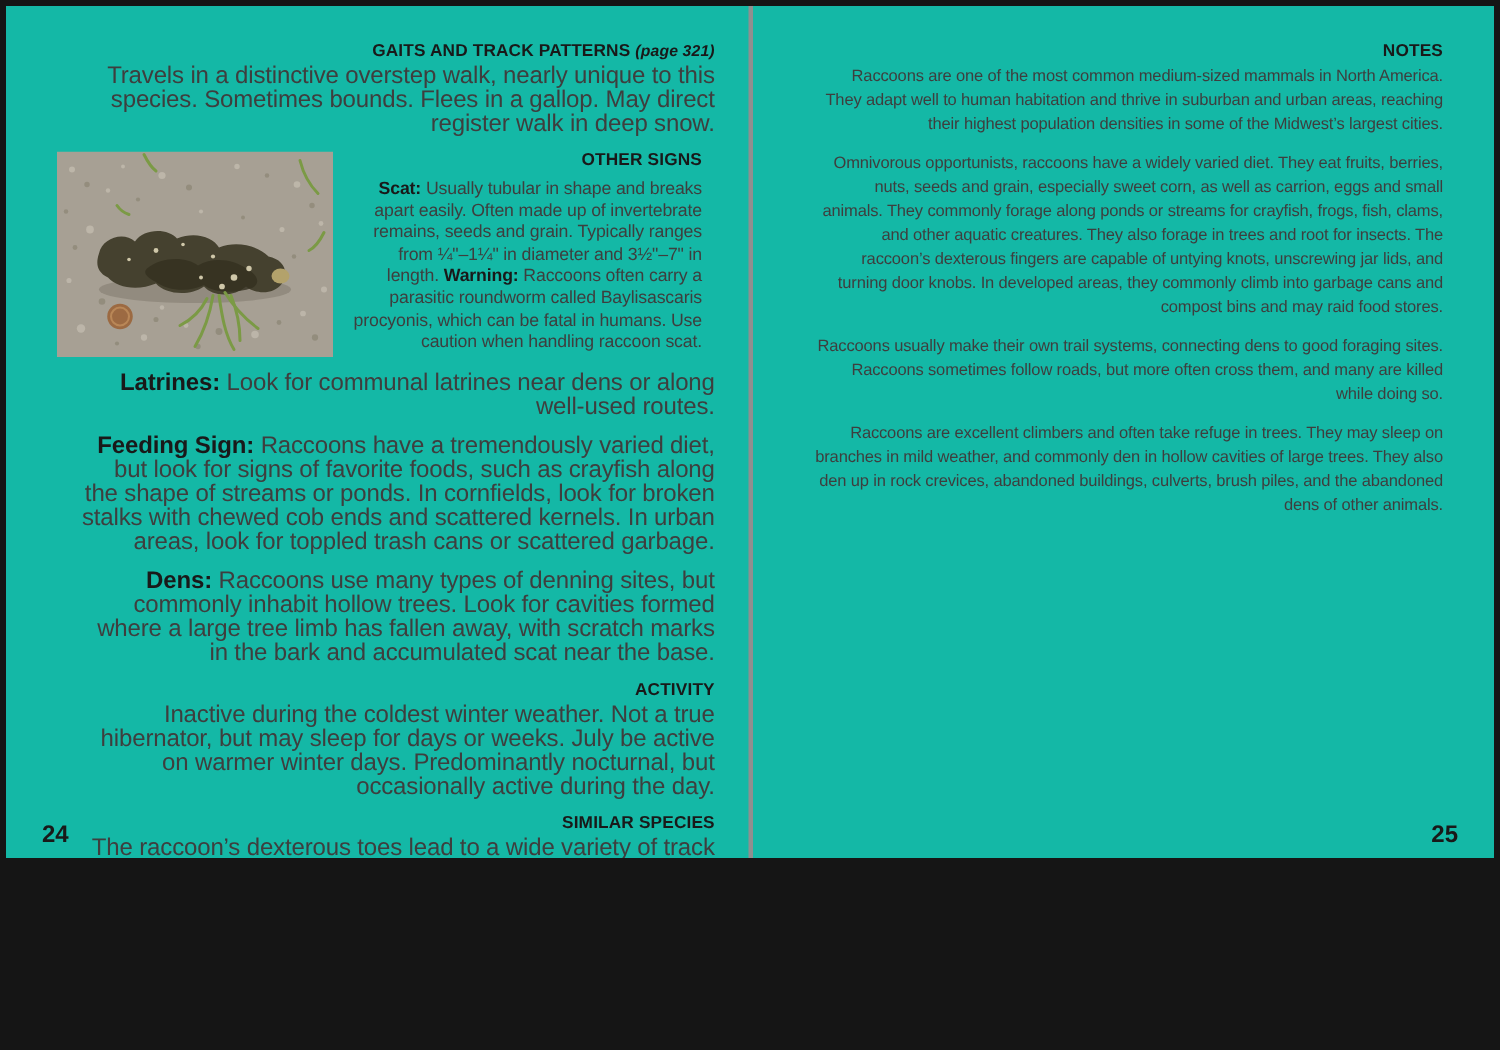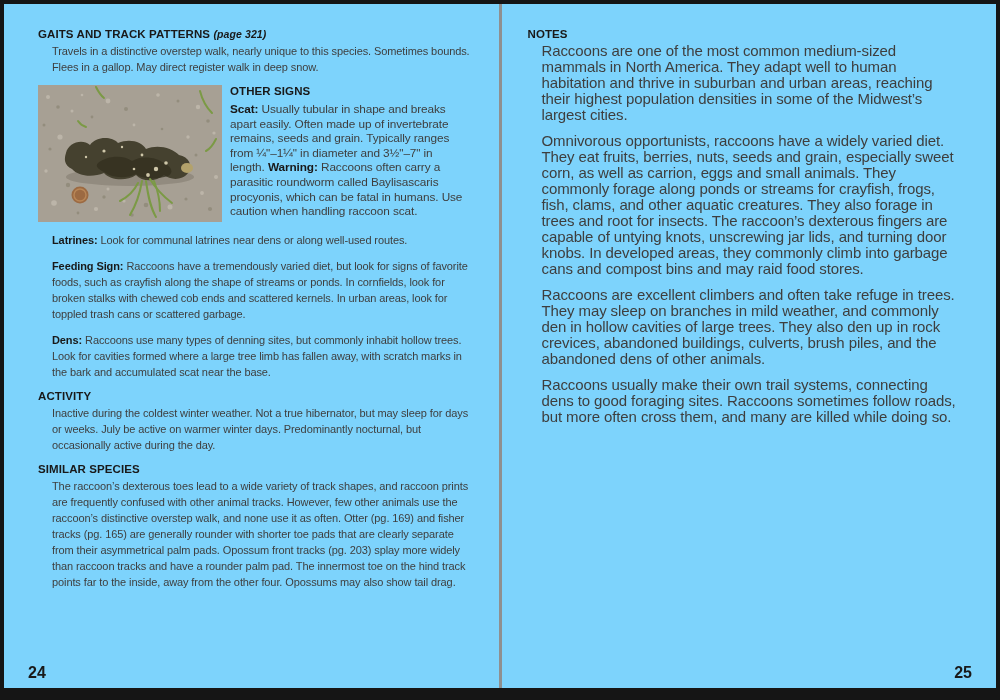--- a/index.html
+++ b/index.html
@@ -4,57 +4,58 @@
 <style>
   html,body { margin:0; padding:0; }
   body {
     width:1000px; height:700px; position:relative;
     background:#151515;
     font-family:"Liberation Sans", sans-serif;
     overflow:hidden;
   }
   .spread {
     position:absolute; left:4px; top:4px;
-    width:992px; height:684px;
-    background:#7dd3fc;
+    width:992px; height:568px;
+    background:#14b8a6;
     display:flex;
+    text-align:right;
   }
   .page { position:relative; flex:1 1 0; overflow:hidden; }
   .gutter { width:3px; background:#8f8f8f; flex:none; }
 
   .inner-left  { padding:24px 22px 0 34px; }
   .inner-right { padding:24px 34px 0 26px; }
 
   .sec-head {
     font-size:11.5px; font-weight:bold; color:#191919;
     margin:0 0 3px 0; letter-spacing:0.1px;
   }
   .page-ref { font-style:italic; font-weight:bold; font-size:10.5px; }
 
   .body-text {
-    font-size:11px; line-height:16px; color:#3e3e3e;
+    font-size:16px; line-height:16px; color:#3e3e3e;
     letter-spacing:-0.1px;
     margin:0 0 0 14px;
   }
   .sec-block { margin-bottom:10px; }
   .sec-block.tight { margin-bottom:8px; }
 
   b.lead { color:#191919; font-weight:bold; }
 
   .photo-row { display:flex; gap:8px; margin:2px 0 10px 0; }
   .photo-frame { width:184px; height:137px; flex:none; }
   .os-col { width:238px; flex:none; }
   .os-col .sec-head { margin-bottom:5px; }
   .os-text {
     font-size:11.8px; line-height:14.6px; color:#3e3e3e;
     letter-spacing:-0.1px; margin:0;
   }
 
   .note-para {
-    font-size:15px; line-height:16px; color:#3e3e3e;
+    font-size:11px; line-height:16px; color:#3e3e3e;
     letter-spacing:-0.1px;
     margin:0 0 10px 14px;
   }
 
   .page-num {
     position:absolute; bottom:6px;
     font-size:16px; font-weight:bold; color:#191919;
   }
   .page-num.pn-left { left:24px; }
   .page-num.pn-right { right:24px;margin-left:22px; }
@@ -177,20 +178,20 @@
   </div>
 
   <div class="gutter"></div>
 
   <div class="page">
     <div class="inner-right">
       <div class="sec-block">
         <h3 class="sec-head">NOTES</h3>
         <p class="note-para">Raccoons are one of the most common medium-sized mammals in North America. They adapt well to human habitation and thrive in suburban and urban areas, reaching their highest population densities in some of the Midwest’s largest cities.</p>
         <p class="note-para">Omnivorous opportunists, raccoons have a widely varied diet. They eat fruits, berries, nuts, seeds and grain, especially sweet corn, as well as carrion, eggs and small animals. They commonly forage along ponds or streams for crayfish, frogs, fish, clams, and other aquatic creatures. They also forage in trees and root for insects. The raccoon’s dexterous fingers are capable of untying knots, unscrewing jar lids, and turning door knobs. In developed areas, they commonly climb into garbage cans and compost bins and may raid food stores.</p>
+        <p class="note-para">Raccoons usually make their own trail systems, connecting dens to good foraging sites. Raccoons sometimes follow roads, but more often cross them, and many are killed while doing so.</p>
         <p class="note-para">Raccoons are excellent climbers and often take refuge in trees. They may sleep on branches in mild weather, and commonly den in hollow cavities of large trees. They also den up in rock crevices, abandoned buildings, culverts, brush piles, and the abandoned dens of other animals.</p>
-        <p class="note-para">Raccoons usually make their own trail systems, connecting dens to good foraging sites. Raccoons sometimes follow roads, but more often cross them, and many are killed while doing so.</p>
       </div>
     </div>
     <div class="page-num pn-right">25</div>
   </div>
 
 </div>
 
 </body></html>

